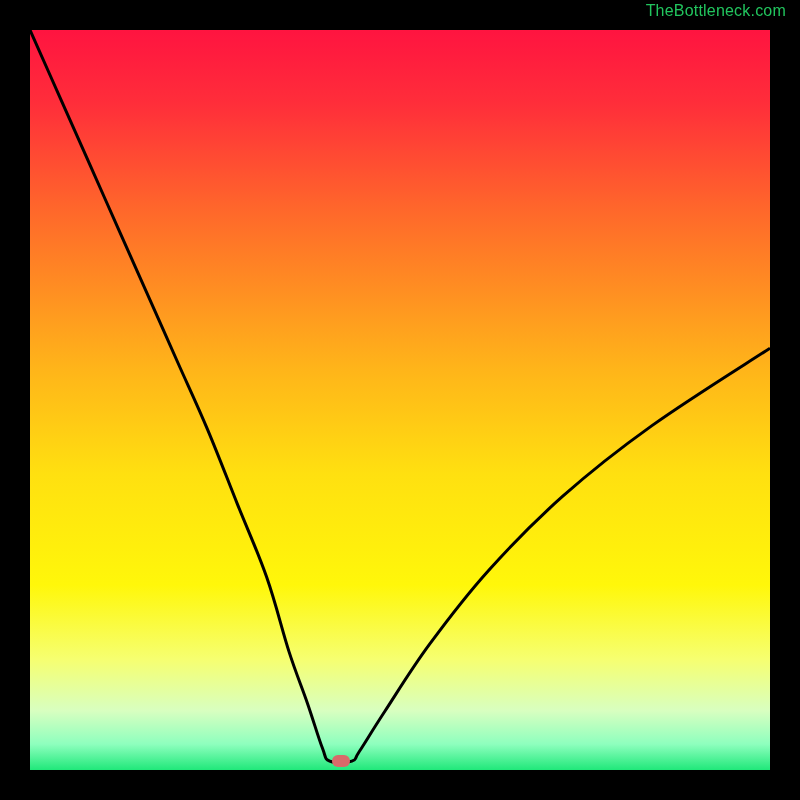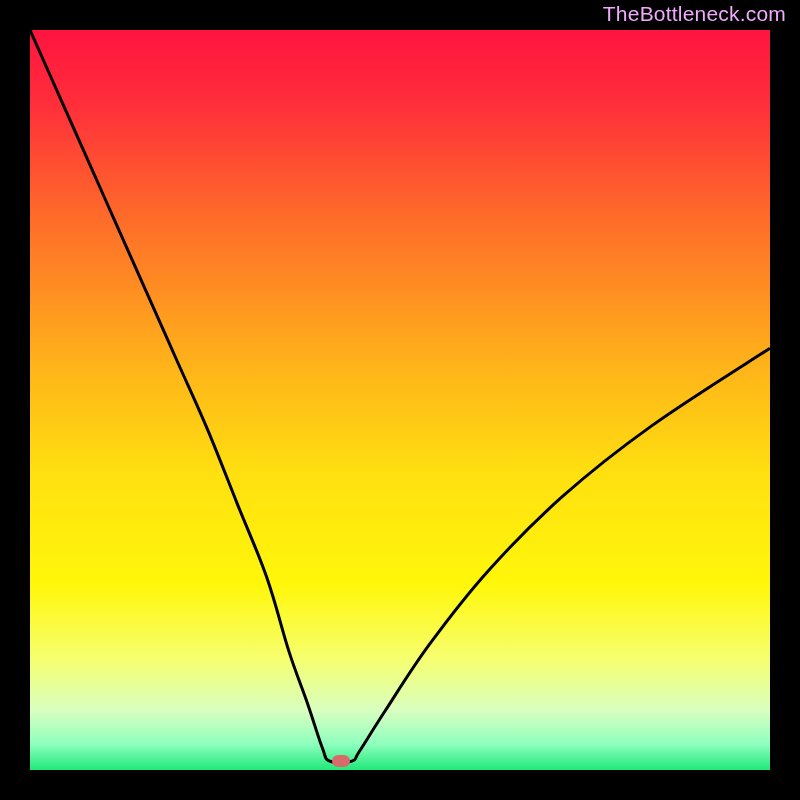--- a/index.html
+++ b/index.html
@@ -16,22 +16,22 @@
     left: 0;
     top: 0;
     width: 800px;
     height: 800px;
     background: #000;
   }
   .watermark {
     position: absolute;
     top: 2px;
     right: 14px;
-    color: #f0abfc;
-    font-size: 21px;
+    color: #22c55e;
+    font-size: 16px;
     letter-spacing: 0.2px;
     z-index: 10;
   }
   .plot {
     position: absolute;
     left: 30px;
     top: 30px;
     width: 740px;
     height: 740px;
     overflow: hidden;

